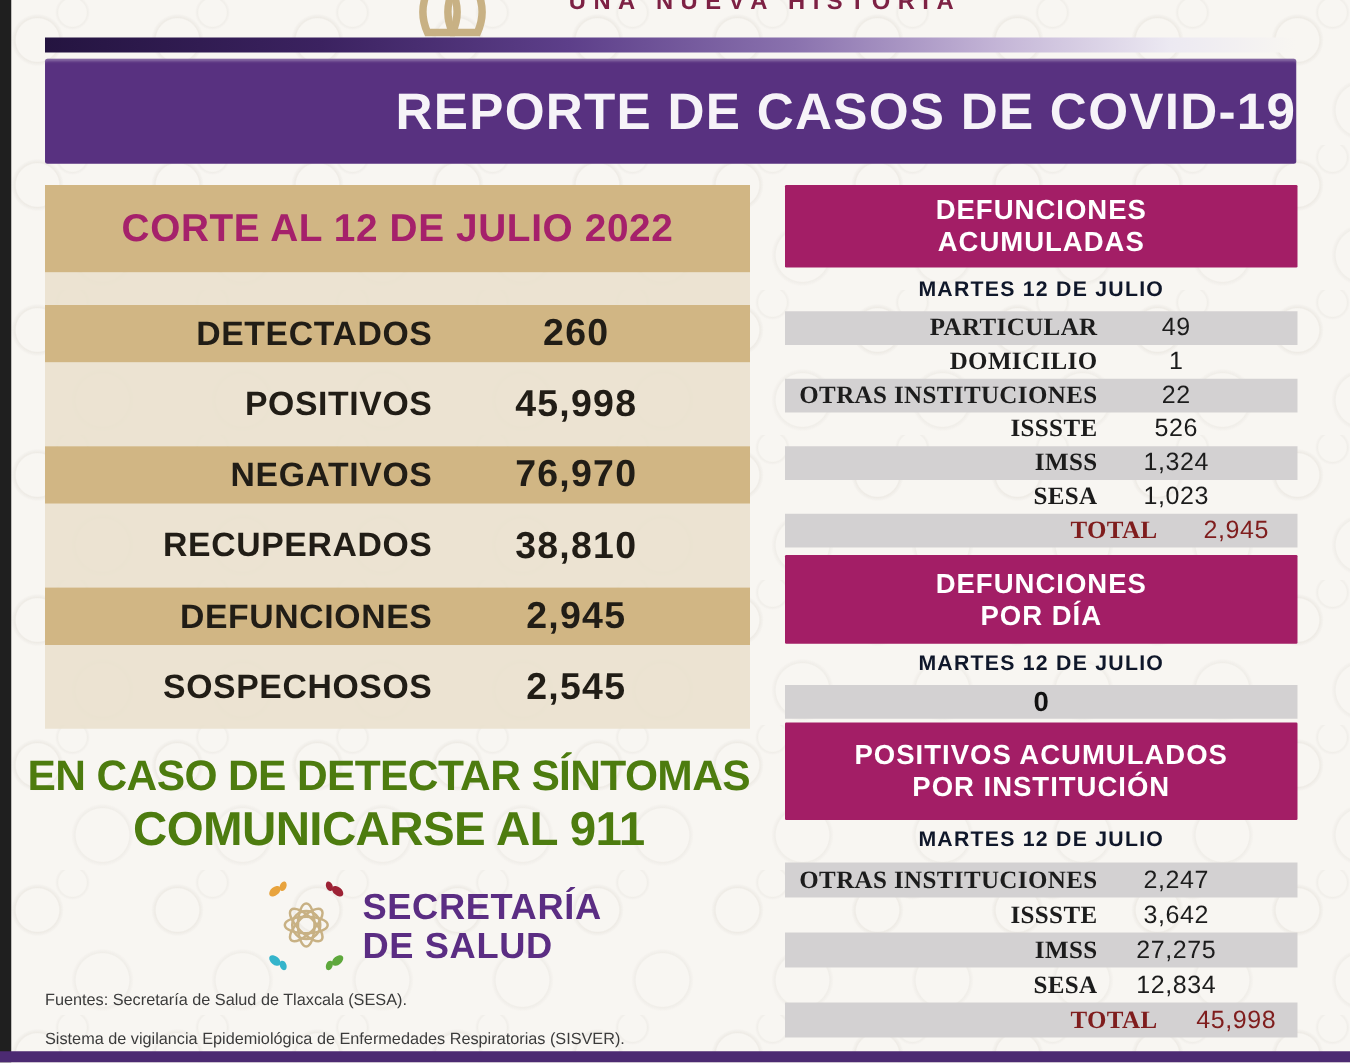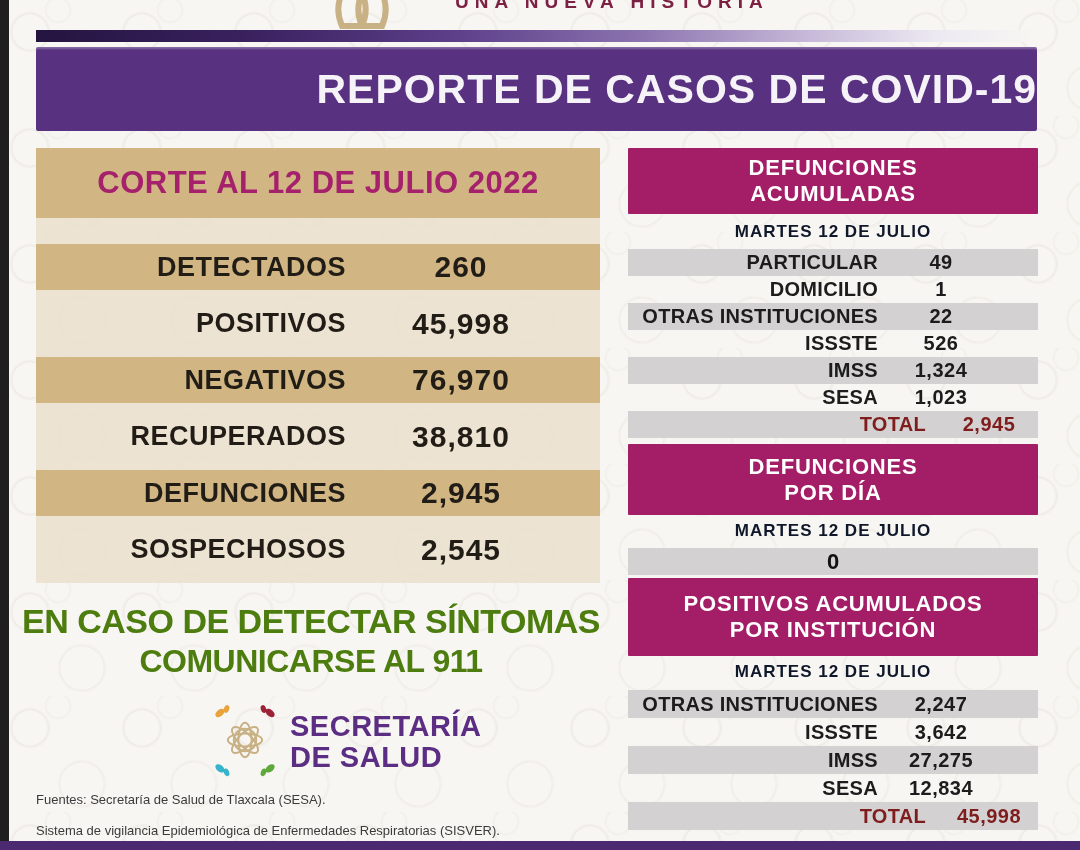--- a/index.html
+++ b/index.html
@@ -40,43 +40,43 @@
   .srow.tan{height:46px;background:#d1b684;}
   .srow.cream{height:67px;background:rgba(233,224,205,0.88);}
   .slabel{position:absolute;left:0;width:310px;text-align:right;
           font-size:27px;font-weight:bold;color:#211d16;letter-spacing:0.5px;}
   .svalue{position:absolute;left:330px;width:190px;text-align:center;
           font-size:30px;font-weight:bold;color:#211d16;letter-spacing:1px;}
 
   
   .notice{position:absolute;left:0;top:602px;width:622px;text-align:center;color:#4d7c0f;}
   .notice .l1{font-size:34px;font-weight:bold;letter-spacing:-0.5px;}
-  .notice .l2{font-size:32px;font-weight:bold;letter-spacing:-0.5px;margin-top:2px;}
+  .notice .l2{font-size:38px;font-weight:bold;letter-spacing:-0.5px;margin-top:2px;}
 
   
   .sec-logo{position:absolute;left:212px;top:702px;width:66px;height:76px;}
   .sec-text{position:absolute;left:290px;top:711px;color:#5b2d83;font-weight:bold;
             font-size:29px;line-height:31px;letter-spacing:0.5px;}
 
   .footer{position:absolute;left:36px;top:784px;color:#3b3b3b;font-size:13px;line-height:31px;}
 
   
   .rcol{position:absolute;left:628px;top:0;width:410px;}
   .rbox{position:absolute;left:0;width:410px;background:#a31e66;color:#ffffff;
         display:flex;flex-direction:column;align-items:center;justify-content:center;
         font-weight:bold;font-size:22px;line-height:26px;letter-spacing:0.8px;border-radius:1px;}
   .rdate{position:absolute;left:0;width:410px;text-align:center;color:#0f172a;
          font-size:17px;font-weight:bold;letter-spacing:1px;}
   .rtable{position:absolute;left:0;width:410px;}
   .rrow{position:relative;display:flex;align-items:center;}
   .rrow.gray{background:#d3d1d2;}
   .rlabel{position:absolute;left:0;width:250px;text-align:right;font-size:20px;
-          font-weight:bold;color:#1c1c1c;letter-spacing:0.3px;}
+          font-weight:bold;color:#1c1c1c;letter-spacing:0.3px;font-family:Liberation Serif, serif;}
   .rvalue{position:absolute;left:258px;width:110px;text-align:center;font-size:20px;
-          font-weight:bold;color:#1c1c1c;letter-spacing:0.5px;}
+          font-weight:normal;color:#1c1c1c;letter-spacing:0.5px;}
   .rrow.total .rlabel,.rrow.total .rvalue{color:#7f1d1d;margin-left:48px;}
   .zero-band{position:absolute;left:0;width:410px;height:27px;background:#d3d1d2;
              display:flex;align-items:center;justify-content:center;
              font-size:22px;font-weight:bold;color:#111;}
 </style>
 </head>
 <body>
 
 <div class="page">
   <div class="layer">

